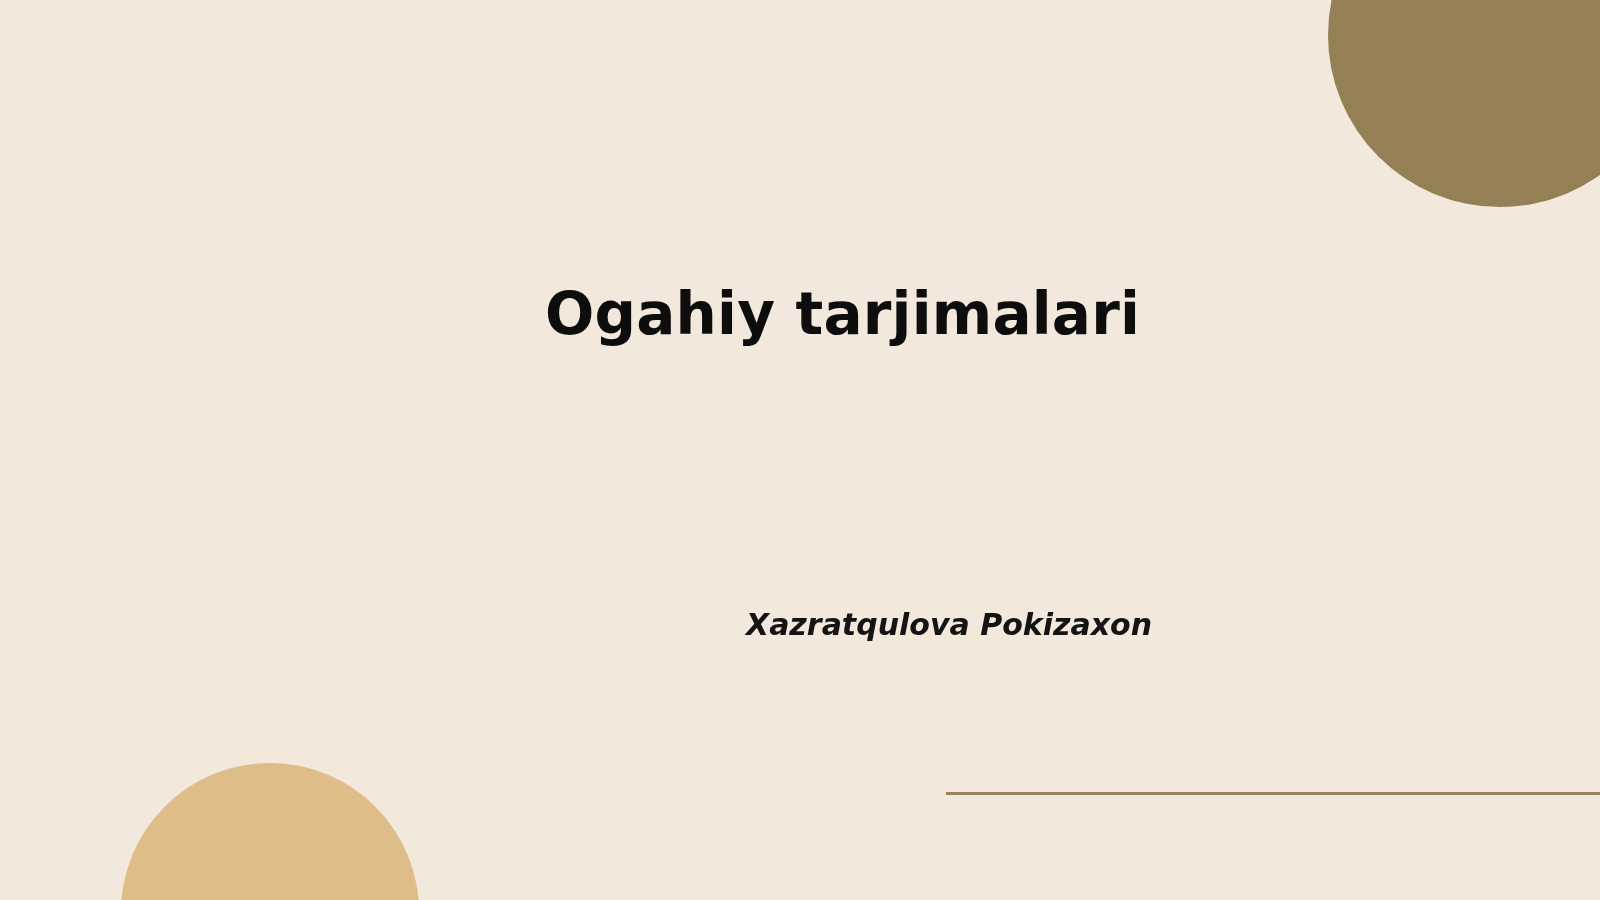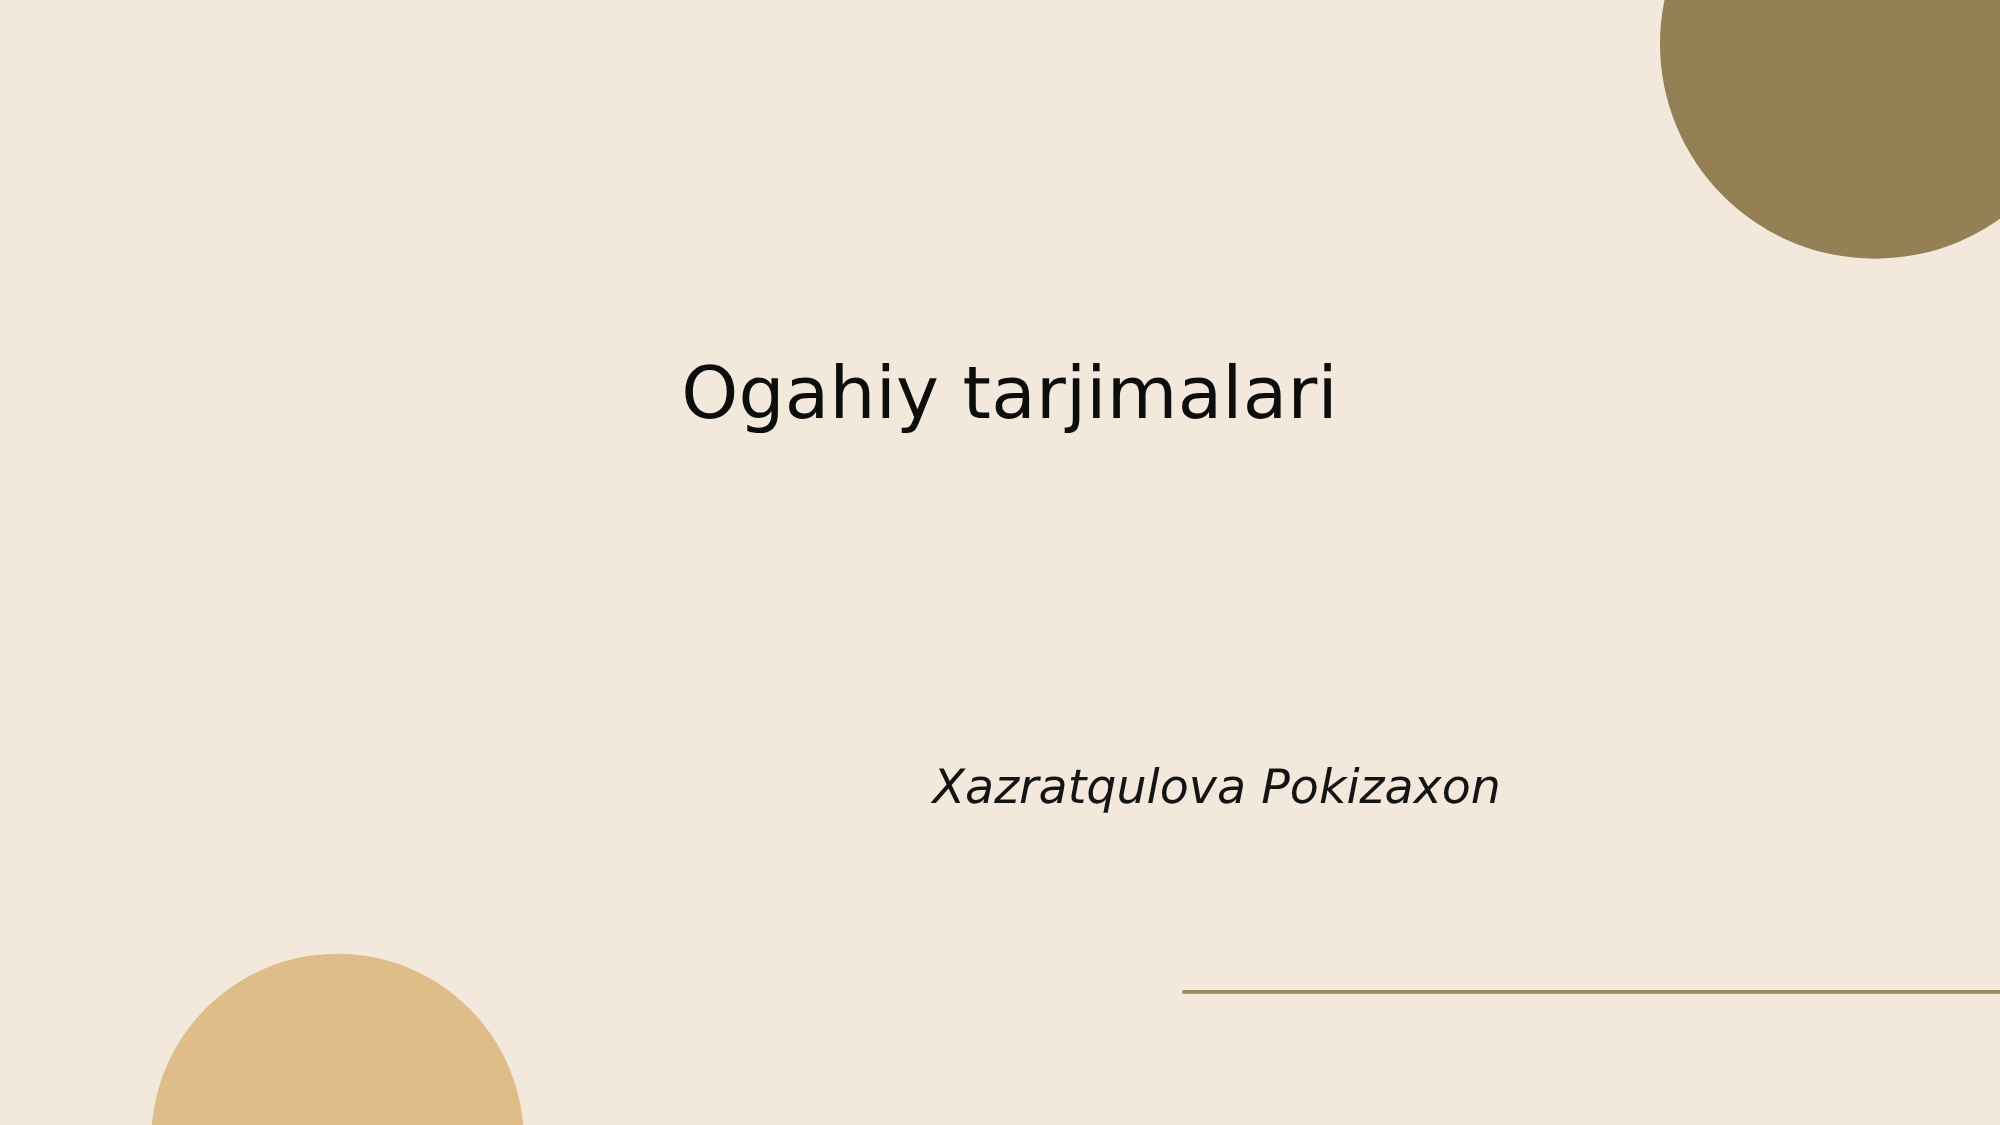--- a/index.html
+++ b/index.html
@@ -50,36 +50,36 @@
   }
 
   
   .title {
     position: absolute;
     left: 545px;
     top: 281px;
     width: 900px;
     margin: 0;
     font-size: 58px;
-    font-weight: normal;
+    font-weight: bold;
     line-height: 1.15;
     letter-spacing: 0.2px;
     color: #0d0d0d;
     white-space: nowrap;
   }
 
   .subtitle {
     position: absolute;
     left: 746px;
     top: 605px;
     width: 700px;
     margin: 0;
-    font-size: 38px;
+    font-size: 30px;
     font-style: italic;
-    font-weight: normal;
+    font-weight: bold;
     line-height: 1.3;
     color: #141414;
     white-space: nowrap;
   }
 </style>
 </head>
 <body>
 
 <div class="slide">
 

